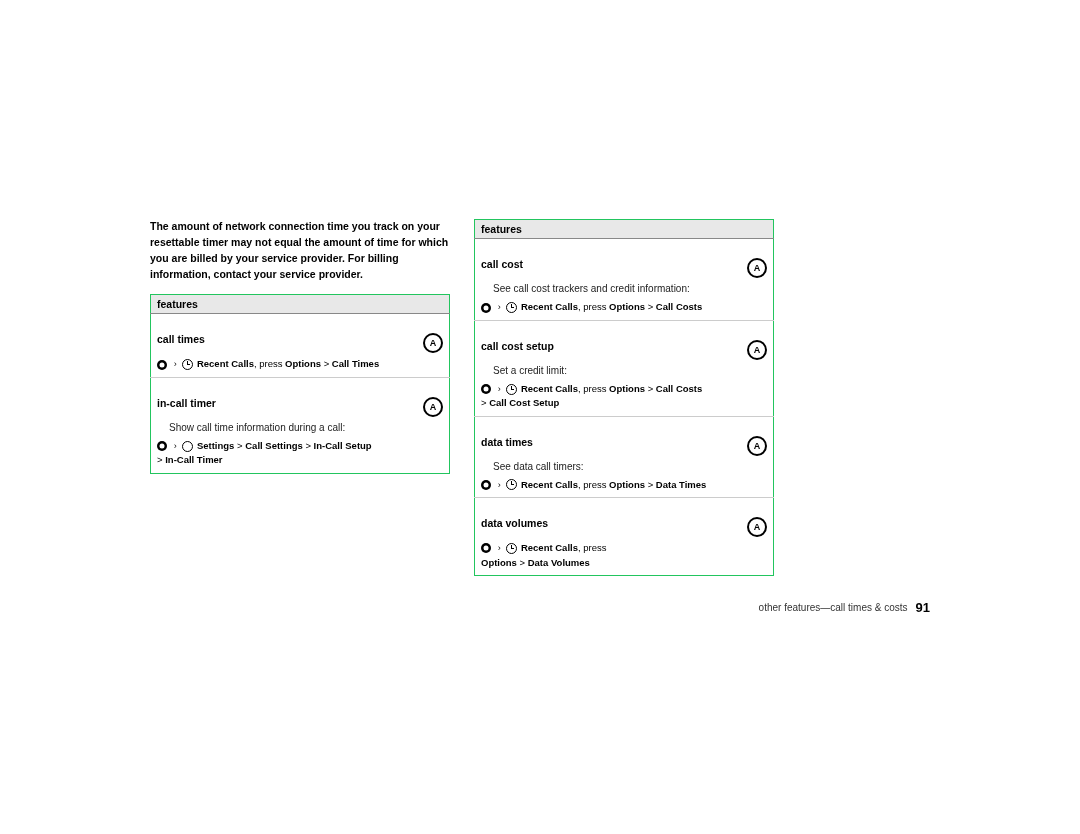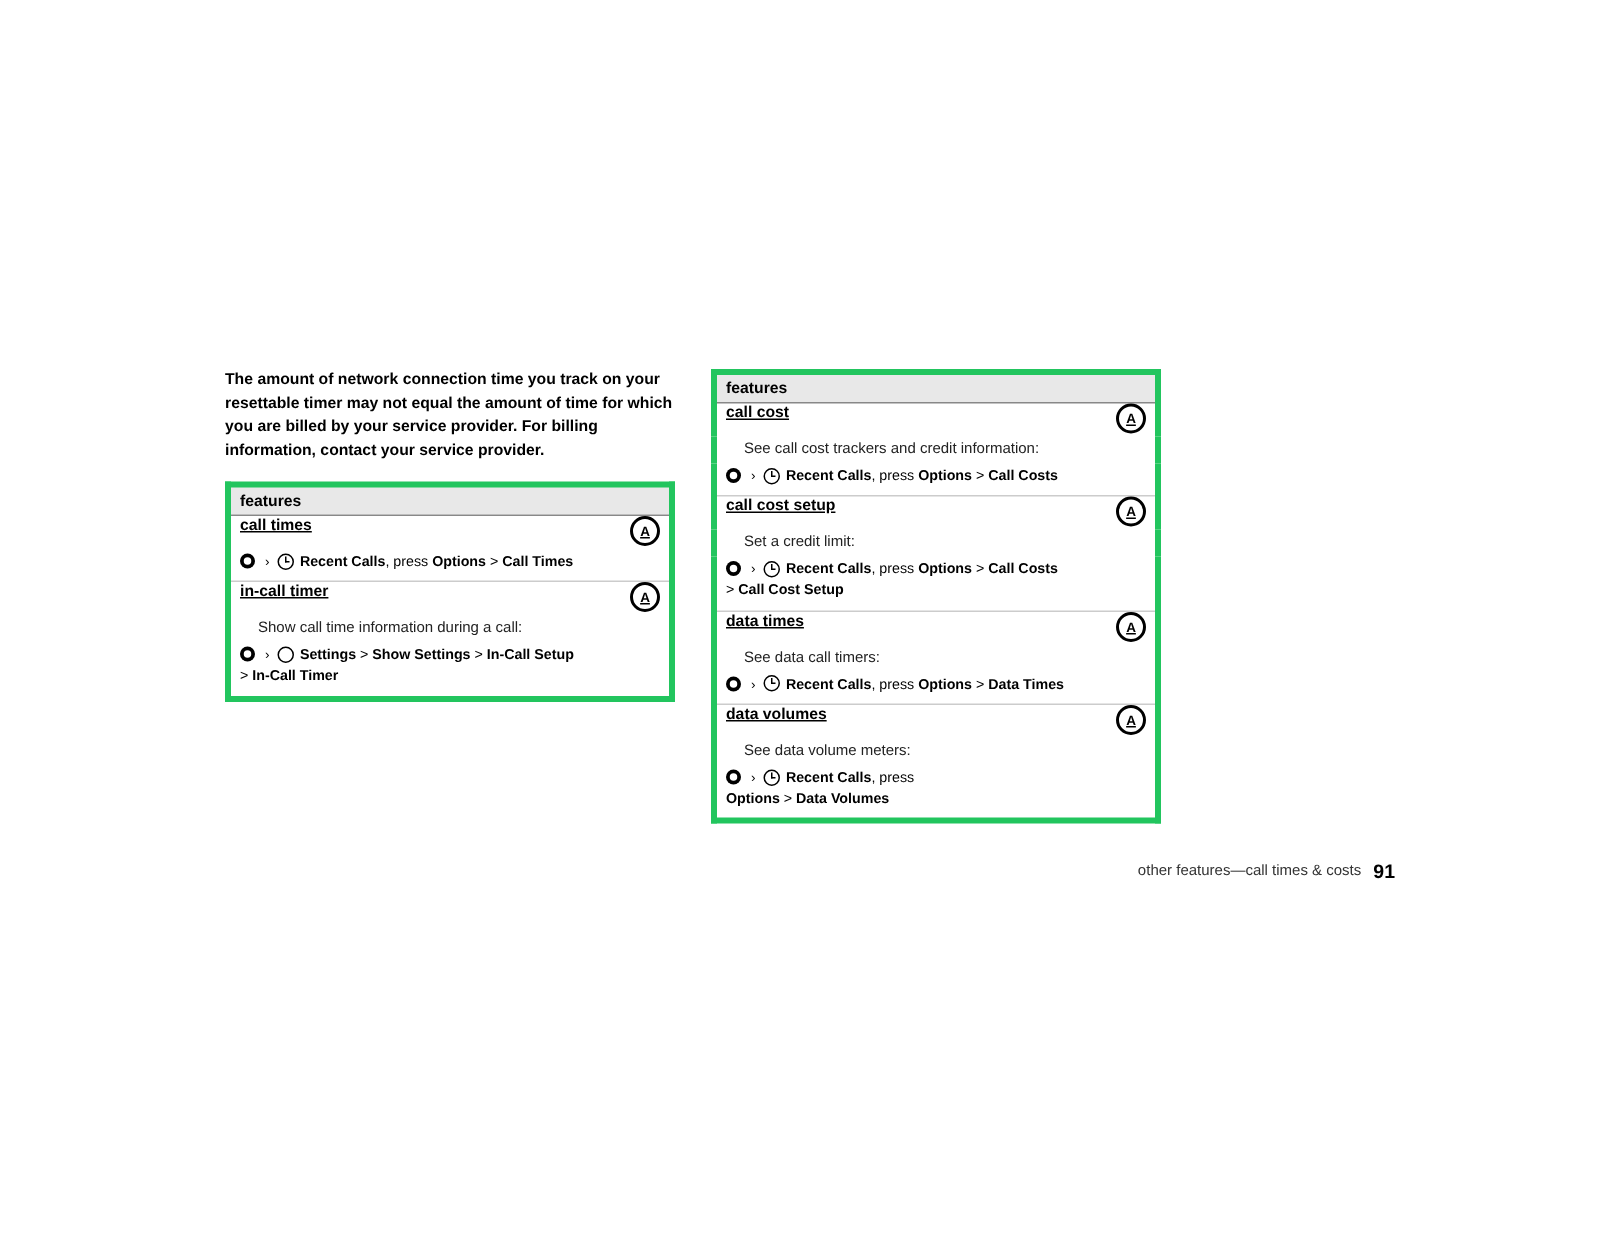--- a/index.html
+++ b/index.html
@@ -44,39 +44,38 @@
     }
 
     .intro-text strong {
       font-weight: bold;
     }
 
     
     .features-table {
       width: 100%;
       border-collapse: collapse;
-      border: 4px solid #22c55e;
+      border: 1px solid #22c55e;
       font-size: 10px;
     }
 
     .features-table .header-row td {
       background: #e8e8e8;
       font-weight: bold;
       padding: 3px 6px;
       border-bottom: 1px solid #888;
       font-size: 10.5px;
     }
 
     .feature-name-row td {
-      padding: 0 6px 2px 6px;
+      padding: 19px 6px 2px 6px;
       font-weight: bold;
       font-size: 10.5px;
       border-top: 1px solid #ccc;
       vertical-align: top;
-      text-decoration: underline;
     }
 
     .feature-desc-row td {
       padding: 2px 18px;
       font-size: 10px;
       line-height: 1.4;
       color: #222;
     }
 
     .feature-path-row td {
@@ -251,21 +250,21 @@
         </tr>
         <tr class="feature-desc-row">
           <td>Show call time information during a call:</td>
         </tr>
         <tr class="feature-path-row">
           <td>
             <span class="path-text">
               <span class="nav-icon"></span>
               <span class="arrow">›</span>
               <span class="settings-icon"></span>
-              <span class="bold-path"> Settings</span> &gt; <span class="bold-path">Show Settings</span> &gt; <span class="bold-path">In-Call Setup</span><br>
+              <span class="bold-path"> Settings</span> &gt; <span class="bold-path">Call Settings</span> &gt; <span class="bold-path">In-Call Setup</span><br>
               &gt; <span class="bold-path">In-Call Timer</span>
             </span>
           </td>
         </tr>
       </tbody>
         </table>
     </div>
 
     <div class="right-col">
       <table class="features-table">
@@ -342,23 +341,20 @@
         </tr>
 
         <tr class="feature-name-row">
           <td>
             <div class="feature-name-wrapper">
               <span>data volumes</span>
               <span class="icon-a">A</span>
             </div>
           </td>
         </tr>
-        <tr class="feature-desc-row">
-          <td>See data volume meters:</td>
-        </tr>
         <tr class="feature-path-row">
           <td>
             <span class="path-text">
               <span class="nav-icon"></span>
               <span class="arrow">›</span>
               <span class="recent-icon"></span>
               <span class="bold-path"> Recent Calls</span>, press<br>
               <span class="bold-path">Options</span> &gt; <span class="bold-path">Data Volumes</span>
             </span>
           </td>

